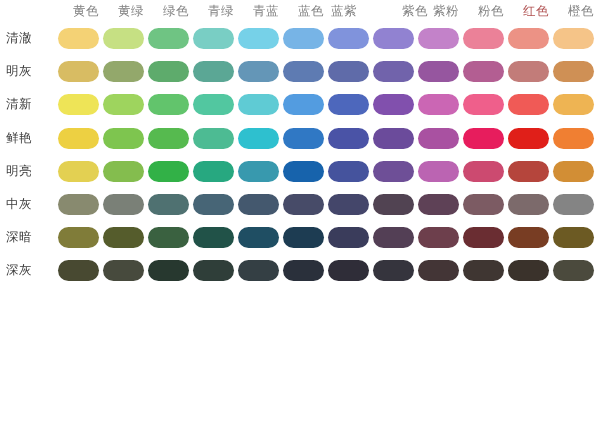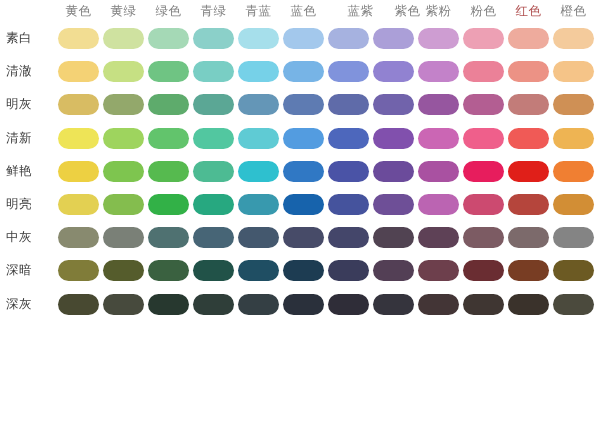--- a/index.html
+++ b/index.html
@@ -22,21 +22,21 @@
     position: absolute;
     left: 0;
     top: 0;
     width: 598px;
     height: 22px;
   }
   .col-header {
     position: absolute;
     top: 2px;
     width: 41px;
-    text-align: center;
+    text-align: right;
     font-size: 12.5px;
     line-height: 18px;
     color: #808080;
     letter-spacing: 0.5px;
     white-space: nowrap;
   }
   .grid-rows {
     position: absolute;
     left: 0;
     top: 22px;
@@ -71,44 +71,29 @@
 
 <div id="palette-grid">
 
   <div class="header-row">
       <div class="col-header" style="left: 58px; color: rgb(128, 128, 128);">黄色</div>
       <div class="col-header" style="left: 103px; color: rgb(128, 128, 128);">黄绿</div>
       <div class="col-header" style="left: 148px; color: rgb(128, 128, 128);">绿色</div>
       <div class="col-header" style="left: 193px; color: rgb(128, 128, 128);">青绿</div>
       <div class="col-header" style="left: 238px; color: rgb(128, 128, 128);">青蓝</div>
       <div class="col-header" style="left: 283px; color: rgb(128, 128, 128);">蓝色</div>
-      <div class="col-header" style="left: 340px; color: rgb(128, 128, 128);">蓝紫</div>
+      <div class="col-header" style="left: 316px; color: rgb(128, 128, 128);">蓝紫</div>
       <div class="col-header" style="left: 387px; color: rgb(128, 128, 128);">紫色</div>
       <div class="col-header" style="left: 418px; color: rgb(128, 128, 128);">紫粉</div>
       <div class="col-header" style="left: 463px; color: rgb(128, 128, 128);">粉色</div>
       <div class="col-header" style="left: 508px; color: rgb(176, 80, 80);">红色</div>
       <div class="col-header" style="left: 553px; color: rgb(128, 128, 128);">橙色</div>
     </div>
 
   <div class="grid-rows">
-      <div class="grid-row">
-        <div class="row-label">素白</div>
-        <div class="swatch" title="素白 / 黄色 #f2dd92" style="left: 58px; background: rgb(242, 221, 146);"></div>
-        <div class="swatch" title="素白 / 黄绿 #cfe2a0" style="left: 103px; background: rgb(207, 226, 160);"></div>
-        <div class="swatch" title="素白 / 绿色 #a5d9b6" style="left: 148px; background: rgb(165, 217, 182);"></div>
-        <div class="swatch" title="素白 / 青绿 #8bd0c9" style="left: 193px; background: rgb(139, 208, 201);"></div>
-        <div class="swatch" title="素白 / 青蓝 #a6dfeb" style="left: 238px; background: rgb(166, 223, 235);"></div>
-        <div class="swatch" title="素白 / 蓝色 #a3c8ec" style="left: 283px; background: rgb(163, 200, 236);"></div>
-        <div class="swatch" title="素白 / 蓝紫 #a6b2e0" style="left: 328px; background: rgb(166, 178, 224);"></div>
-        <div class="swatch" title="素白 / 紫色 #ab9fd8" style="left: 373px; background: rgb(171, 159, 216);"></div>
-        <div class="swatch" title="素白 / 紫粉 #ce9dd2" style="left: 418px; background: rgb(206, 157, 210);"></div>
-        <div class="swatch" title="素白 / 粉色 #eda0b4" style="left: 463px; background: rgb(237, 160, 180);"></div>
-        <div class="swatch" title="素白 / 红色 #eeab9d" style="left: 508px; background: rgb(238, 171, 157);"></div>
-        <div class="swatch" title="素白 / 橙色 #f4cb9c" style="left: 553px; background: rgb(244, 203, 156);"></div>
-      </div>
       <div class="grid-row">
         <div class="row-label">清澈</div>
         <div class="swatch" title="清澈 / 黄色 #f4d275" style="left: 58px; background: rgb(244, 210, 117);"></div>
         <div class="swatch" title="清澈 / 黄绿 #c6e083" style="left: 103px; background: rgb(198, 224, 131);"></div>
         <div class="swatch" title="清澈 / 绿色 #6fc483" style="left: 148px; background: rgb(111, 196, 131);"></div>
         <div class="swatch" title="清澈 / 青绿 #79cec4" style="left: 193px; background: rgb(121, 206, 196);"></div>
         <div class="swatch" title="清澈 / 青蓝 #76d1e8" style="left: 238px; background: rgb(118, 209, 232);"></div>
         <div class="swatch" title="清澈 / 蓝色 #77b4e6" style="left: 283px; background: rgb(119, 180, 230);"></div>
         <div class="swatch" title="清澈 / 蓝紫 #8093dc" style="left: 328px; background: rgb(128, 147, 220);"></div>
         <div class="swatch" title="清澈 / 紫色 #9182d1" style="left: 373px; background: rgb(145, 130, 209);"></div>

